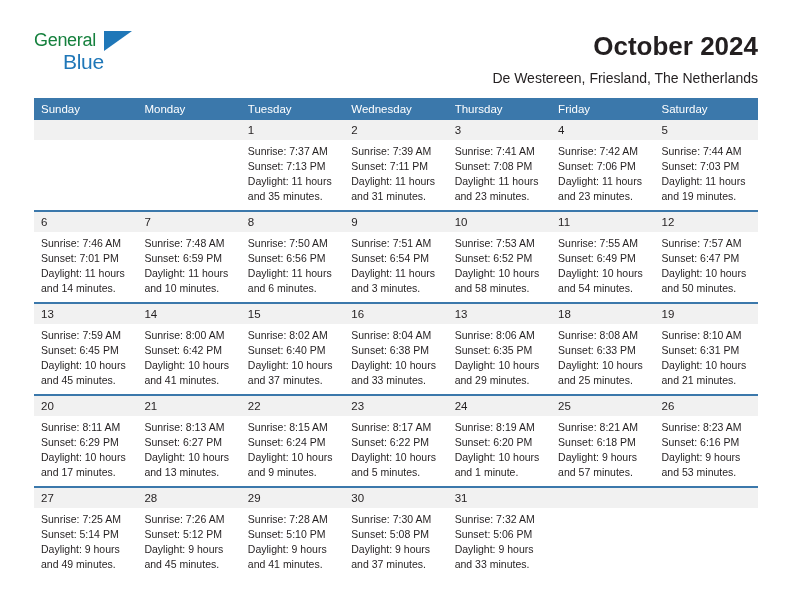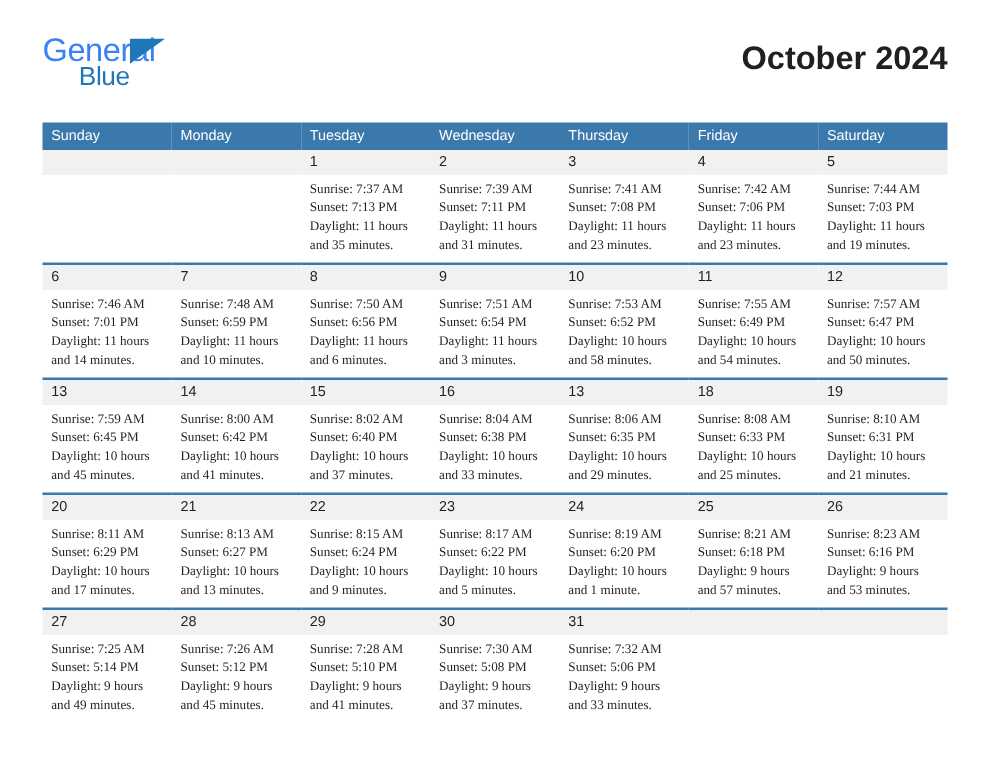--- a/index.html
+++ b/index.html
@@ -34,23 +34,23 @@
   .brand {
     position: relative;
     width: 120px;
     height: 52px;
     flex: none;
   }
   .brand-general {
     position: absolute;
     left: 0;
     top: 0;
-    font-size: 26px;
+    font-size: 18px;
     letter-spacing: -0.3px;
-    color: #3b82f6;
+    color: #15803d;
     line-height: 24px;
   }
   .brand-triangle {
     position: absolute;
     left: 70px;
     top: 3px;
     width: 0;
     height: 0;
     border-left: 28px solid #1f77b8;
     border-bottom: 20px solid transparent;
@@ -118,21 +118,20 @@
     box-sizing: content-box;
   }
   td.empty .daynum-band {
     background: #f1f1f1;
   }
   .cell-body {
     padding: 4px 6px 0 7px;
     font-size: 10.5px;
     line-height: 15px;
     color: #231f20;
-    font-family: Liberation Serif, serif;
   }
   .cell-body div {
     white-space: nowrap;
   }
   .cell-body .daylight {
     white-space: normal;
   }
 </style>
 </head>
 <body>
@@ -142,20 +141,21 @@
   <div class="header">
 
     <div class="brand">
       <span class="brand-general">General</span>
       <span class="brand-triangle"></span>
       <span class="brand-blue">Blue</span>
     </div>
 
     <div class="titles">
       <h1 class="cal-title">October 2024</h1>
+      <p class="cal-subtitle">De Westereen, Friesland, The Netherlands</p>
     </div>
 
   </div>
 
   <table class="calendar">
     <thead>
       <tr>
         <th>Sunday</th>
         <th>Monday</th>
         <th>Tuesday</th>

